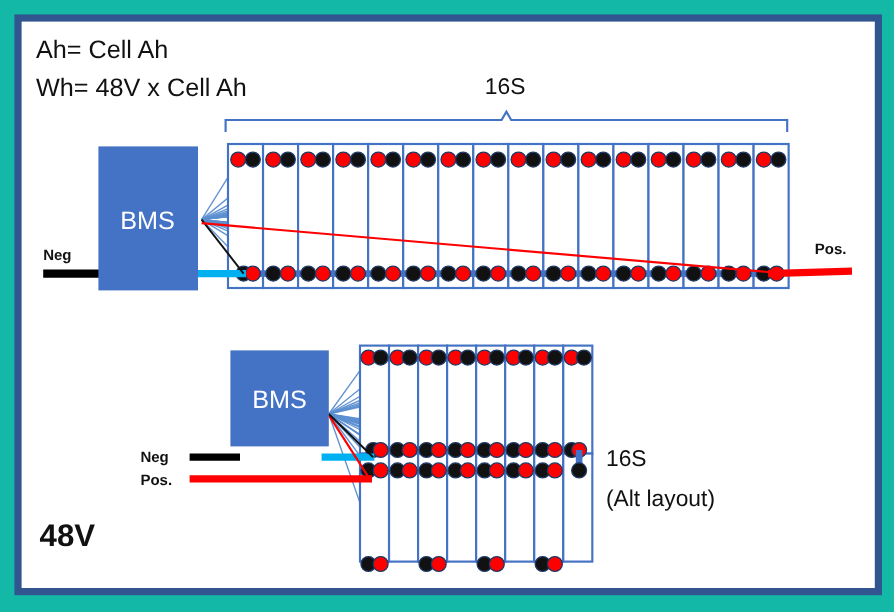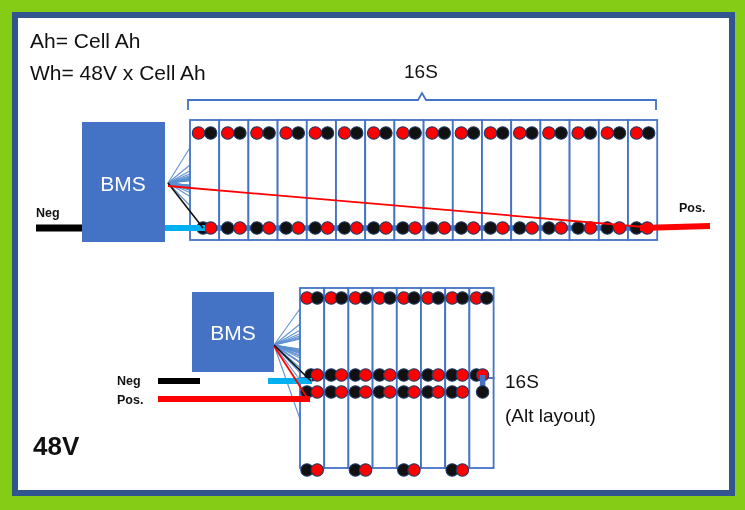--- a/index.html
+++ b/index.html
@@ -1,18 +1,18 @@
 <!DOCTYPE html>
 <html><head>
 <meta charset="utf-8">
 <style>
   html,body{margin:0;padding:0;background:#ffffff;}
   body{width:745px;height:510px;overflow:hidden;
        font-family:"Liberation Sans","DejaVu Sans",sans-serif;}
-  #stage{position:relative;width:745px;height:510px;background:#84cc16;}
+  #stage{position:relative;width:745px;height:510px;background:#14b8a6;}
   svg#diagram{position:absolute;left:0;top:0;width:745px;height:510px;display:block;}
   .txt{font-family:"Liberation Sans","DejaVu Sans",sans-serif;fill:#111111;}
   .txt-big{font-size:21px;}
   .txt-mid{font-size:19px;}
   .txt-small{font-size:12.5px;font-weight:bold;}
   .txt-bms{font-size:21px;fill:#ffffff;}
   .txt-48v{font-size:26px;font-weight:bold;}
 </style>
 </head>
 <body>

